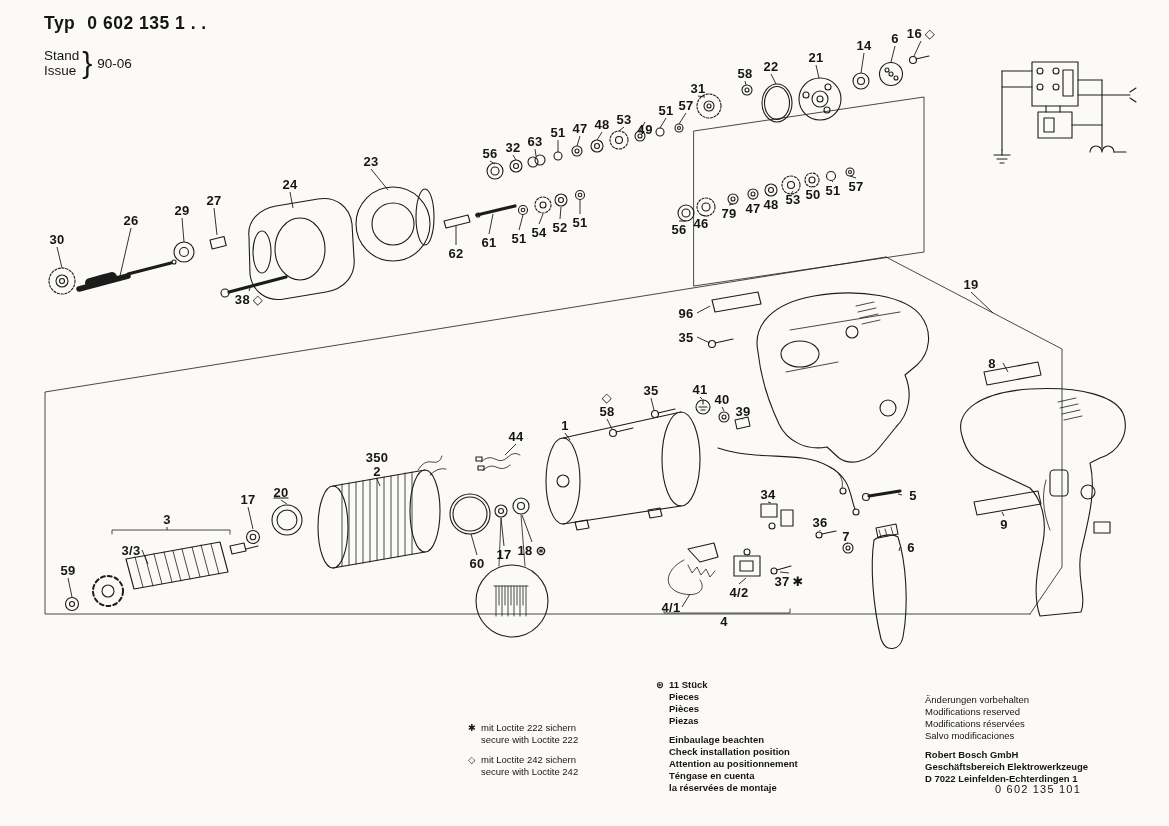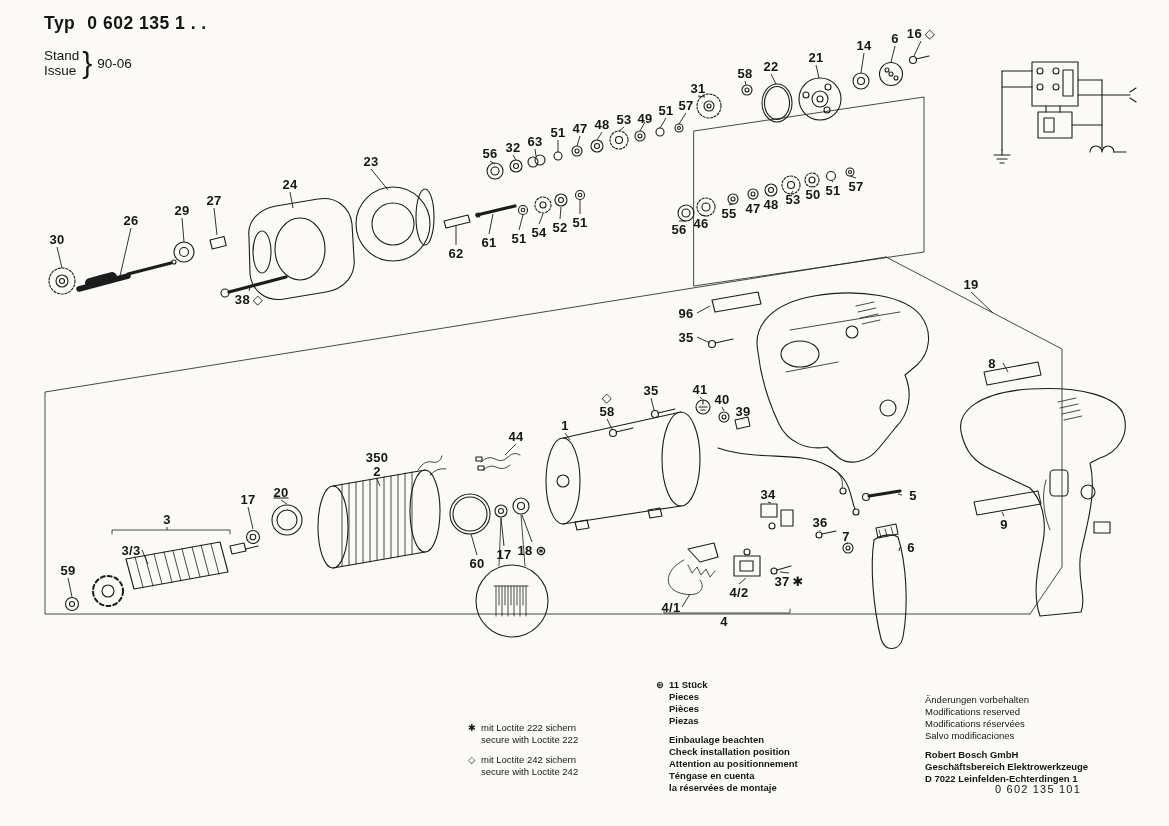--- a/index.html
+++ b/index.html
@@ -499,33 +499,33 @@
       <div class="callout" style="left: 539px; top: 232px;">54</div>
       <div class="callout" style="left: 560px; top: 227px;">52</div>
       <div class="callout" style="left: 580px; top: 222px;">51</div>
       <div class="callout" style="left: 490px; top: 153px;">56</div>
       <div class="callout" style="left: 513px; top: 147px;">32</div>
       <div class="callout" style="left: 535px; top: 141px;">63</div>
       <div class="callout" style="left: 558px; top: 132px;">51</div>
       <div class="callout" style="left: 580px; top: 128px;">47</div>
       <div class="callout" style="left: 602px; top: 124px;">48</div>
       <div class="callout" style="left: 624px; top: 119px;">53</div>
-      <div class="callout" style="left: 645px; top: 118px;">49</div>
+      <div class="callout" style="left: 645px; top: 130px; font-family: Liberation Mono, monospace;">49</div>
       <div class="callout" style="left: 666px; top: 110px;">51</div>
       <div class="callout" style="left: 686px; top: 105px;">57</div>
       <div class="callout" style="left: 698px; top: 88px;">31</div>
       <div class="callout" style="left: 745px; top: 73px;">58</div>
       <div class="callout" style="left: 771px; top: 66px;">22</div>
       <div class="callout" style="left: 816px; top: 57px;">21</div>
       <div class="callout" style="left: 864px; top: 45px;">14</div>
       <div class="callout" style="left: 895px; top: 38px;">6</div>
       <div class="callout" style="left: 921px; top: 33px;">16 ◇</div>
       <div class="callout" style="left: 679px; top: 229px;">56</div>
       <div class="callout" style="left: 701px; top: 223px;">46</div>
-      <div class="callout" style="left: 729px; top: 213px;">55</div>
+      <div class="callout" style="left: 729px; top: 213px;">79</div>
       <div class="callout" style="left: 753px; top: 208px;">47</div>
       <div class="callout" style="left: 771px; top: 204px;">48</div>
       <div class="callout" style="left: 793px; top: 199px;">53</div>
       <div class="callout" style="left: 813px; top: 194px;">50</div>
       <div class="callout" style="left: 833px; top: 190px;">51</div>
       <div class="callout" style="left: 856px; top: 186px;">57</div>
       <div class="callout" style="left: 686px; top: 313px;">96</div>
       <div class="callout" style="left: 686px; top: 337px;">35</div>
       <div class="callout" style="left: 971px; top: 284px;">19</div>
       <div class="callout" style="left: 992px; top: 363px;">8</div>

